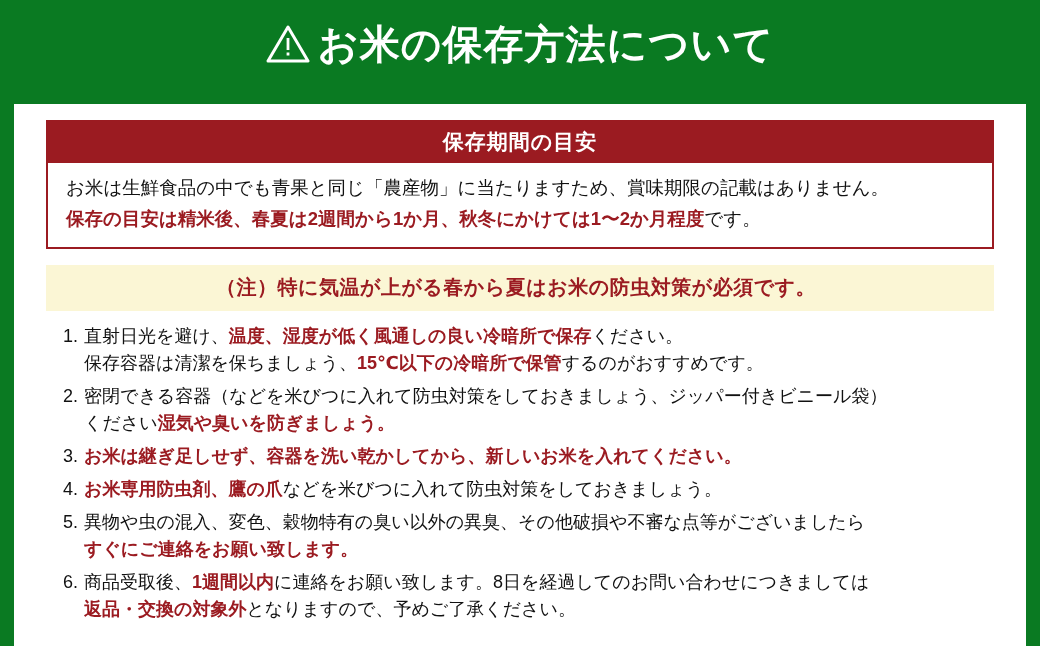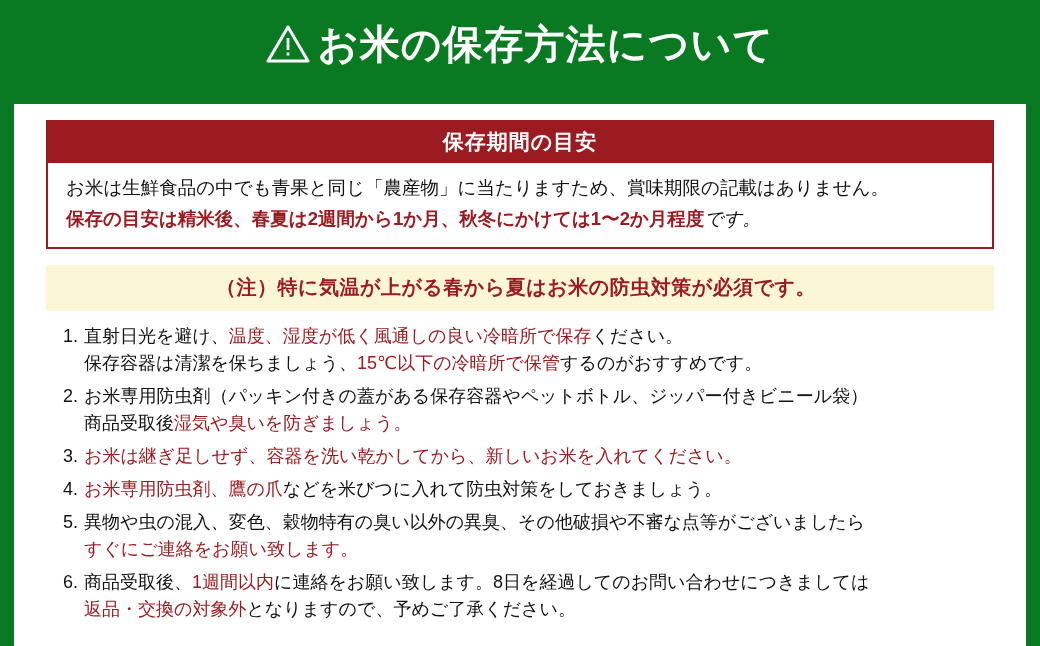--- a/index.html
+++ b/index.html
@@ -83,21 +83,20 @@
     font-size: 18.5px;
     color: #9b1b21;
     font-weight: bold;
     line-height: 1.45;
     margin-top: 5px;
     white-space: nowrap;
   }
   .redbox-line2 .blk {
     color: #111111;
     font-weight: 500;
-    font-style: italic;
   }
   
   .note {
     background: #fbf6d5;
     margin: 16px 8px 0 8px;
     text-align: center;
     color: #9b1b21;
     font-weight: bold;
     font-size: 20px;
     padding: 9px 8px 10px 0;
@@ -126,21 +125,21 @@
   }
   .txt {
     flex: 1 1 auto;
     font-size: 18px;
     line-height: 1.5;
     color: #111111;
     font-weight: 500;
   }
   .txt .r {
     color: #9b1b21;
-    font-weight: normal;
+    font-weight: bold;
   }
   .txt .ln {
     display: block;
     white-space: nowrap;
   }
 </style>
 </head>
 <body>
 
 <div class="page">
@@ -170,22 +169,22 @@
         <li>
           <span class="num">1.</span>
           <span class="txt">
             <span class="ln"><span>直射日光を避け、</span><span class="r">温度、湿度が低く風通しの良い冷暗所で保存</span><span>ください。</span></span>
             <span class="ln"><span>保存容器は清潔を保ちましょう、</span><span class="r">15℃以下の冷暗所で保管</span><span>するのがおすすめです。</span></span>
           </span>
         </li>
         <li>
           <span class="num">2.</span>
           <span class="txt">
-            <span class="ln"><span>お米専用防虫剤（パッキン付きの蓋がある保存容器やペットボトル、ジッパー付きビニール袋）</span></span>
-            <span class="ln"><span>商品受取後</span><span class="r">湿気や臭いを防ぎましょう。</span></span>
+            <span class="ln"><span>密閉できる容器（などを米びつに入れて防虫対策をしておきましょう、ジッパー付きビニール袋）</span></span>
+            <span class="ln"><span>ください</span><span class="r">湿気や臭いを防ぎましょう。</span></span>
           </span>
         </li>
         <li>
           <span class="num">3.</span>
           <span class="txt">
             <span class="ln"><span class="r">お米は継ぎ足しせず、容器を洗い乾かしてから、新しいお米を入れてください。</span></span>
           </span>
         </li>
         <li>
           <span class="num">4.</span>

